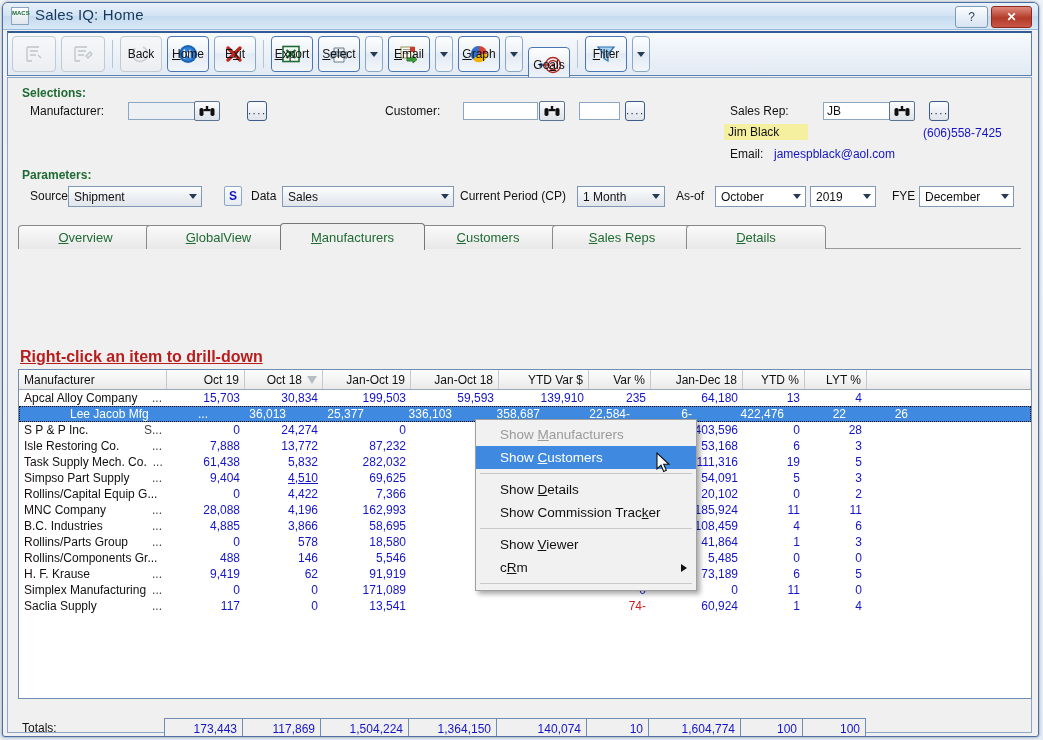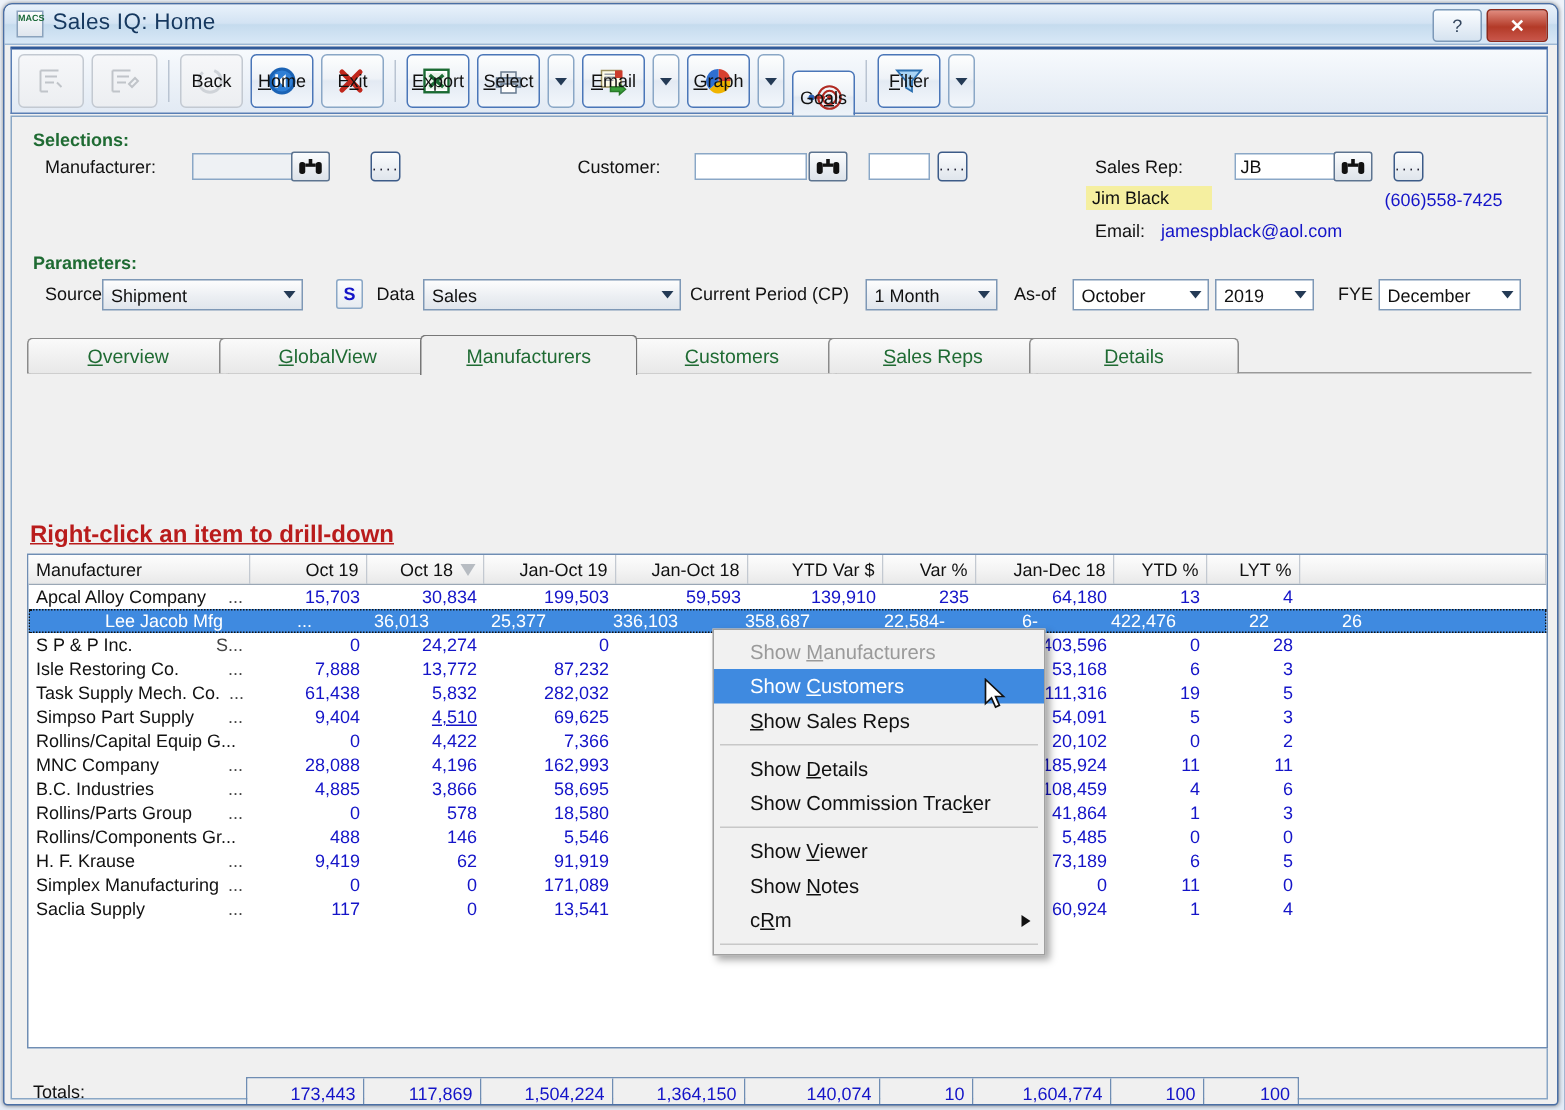--- a/index.html
+++ b/index.html
@@ -666,38 +666,32 @@
           <div class="totcell" style="width: 62px;">100</div>
         </div>
 
     <div class="ctx" id="ctx-menu">
           <div class="ctx-item dis">
             <span>Show <u>M</u>anufacturers</span>
           </div>
           <div class="ctx-item hot">
             <span>Show <u>C</u>ustomers</span>
           </div>
-          <div class="ctx-item">
-            <span><u>S</u>how Sales Reps</span>
-          </div>
           <div class="ctx-sep"></div>
           <div class="ctx-item">
             <span>Show <u>D</u>etails</span>
           </div>
           <div class="ctx-item">
             <span>Show Commission Trac<u>k</u>er</span>
           </div>
           <div class="ctx-sep"></div>
           <div class="ctx-item">
             <span>Show <u>V</u>iewer</span>
           </div>
           <div class="ctx-item">
-            <span>Show <u>N</u>otes</span>
-          </div>
-          <div class="ctx-item">
             <span>c<u>R</u>m</span>
             <i class="ctx-arrow"></i>
           </div>
           <div class="ctx-sep"></div>
         </div>
 
     <svg class="cursor" viewBox="0 0 16 22">
       <path d="M1 1 L1 17 L5 13.2 L7.7 19.4 L10.3 18.2 L7.7 12.3 L13 12.3 Z" fill="#fff" stroke="#111" stroke-width="1.1"></path>
     </svg>
   </div>

